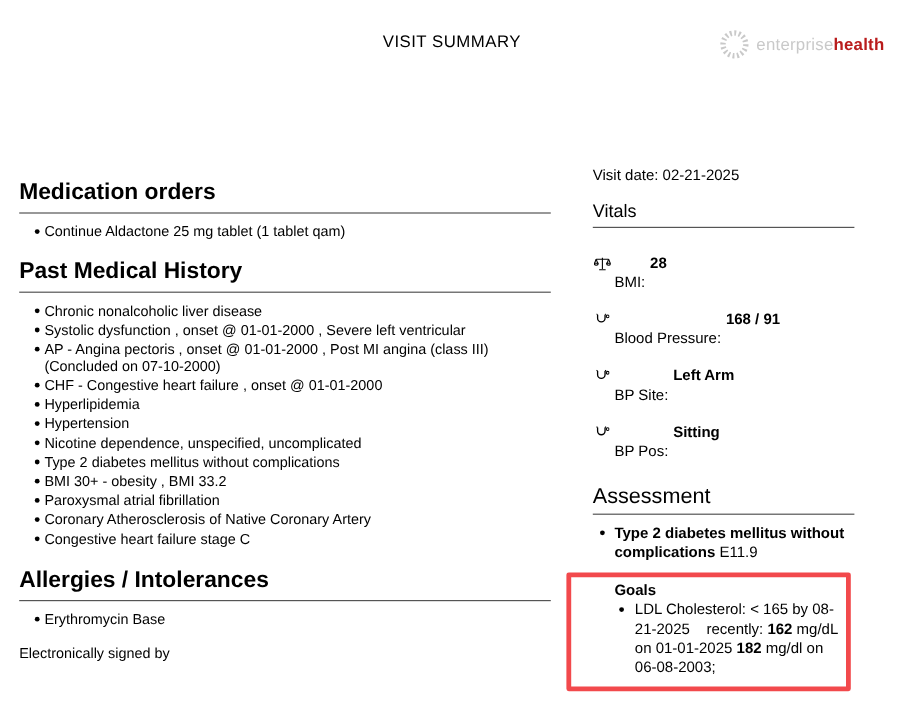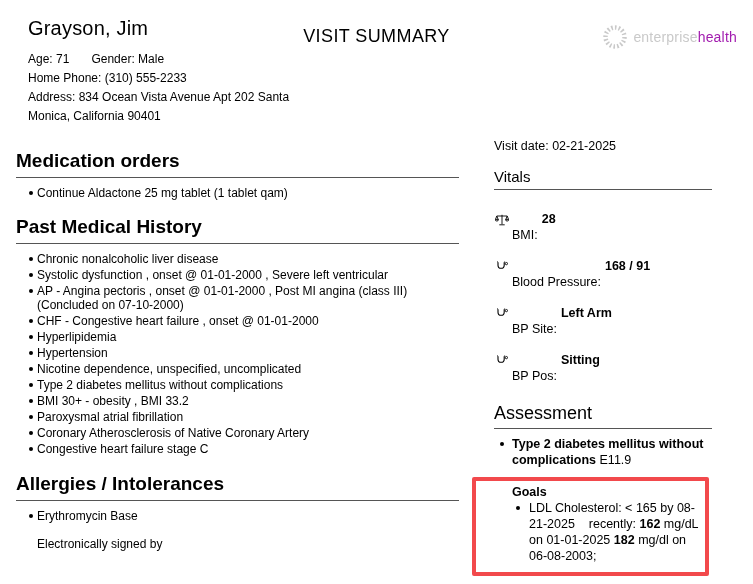--- a/index.html
+++ b/index.html
@@ -12,26 +12,26 @@
 
   
   .patient-header{position:absolute;left:28px;top:17px;width:300px;}
   .patient-name{font-size:20px;font-weight:400;margin:0 0 10px 0;letter-spacing:0.2px;}
   .pinfo{font-size:12px;line-height:19px;}
   .pinfo .gender{margin-left:22px;}
   .address{width:272px;}
 
   .doc-title{
     position:absolute;left:0;top:26px;width:100%;text-align:center;
-    font-size:18px;letter-spacing:0.4px;
+    font-size:14px;letter-spacing:0.4px;
   }
 
   .logo{position:absolute;right:16px;top:24px;display:flex;align-items:center;gap:5px;}
   .logo-text{font-size:14px;color:#c9c9c9;letter-spacing:0.2px;}
-  .logo-text .bold{font-weight:400;color:#a21caf;}
+  .logo-text .bold{font-weight:700;color:#b91c1c;}
 
   
   h2.section-h{
     font-size:19px;font-weight:700;margin:0;
     padding-bottom:5px;border-bottom:1px solid #555;
   }
   ul.blist{list-style:none;margin:8px 0 0 0;padding:0;}
   ul.blist li{
     position:relative;padding-left:21px;font-size:12px;line-height:14px;
     margin-bottom:2px;
@@ -39,21 +39,21 @@
   ul.blist li::before{
     content:"";position:absolute;left:13px;top:5px;width:4px;height:4px;
     border-radius:50%;background:#000;
   }
 
   
   .left-col{position:absolute;left:16px;top:150px;width:443px;}
   .sec-med{margin-bottom:0;}
   .sec-pmh{margin-top:16px;}
   .sec-allergy{margin-top:17px;}
-  .signed{font-size:12px;margin-top:14px;margin-left:21px;}
+  .signed{font-size:12px;margin-top:14px;}
 
   
   .right-col{position:absolute;left:494px;top:139px;width:218px;}
   .visit-date{font-size:12.5px;}
   h3.rsec-h{
     font-weight:400;margin:0;padding-bottom:4px;border-bottom:1px solid #555;
   }
   .vitals-h{font-size:15px;margin-top:15px !important;}
   .assess-h{font-size:18px;margin-top:19px !important;}
   .vitals-list{margin-top:6px;}
@@ -81,28 +81,20 @@
   .goals-box ul.rlist li{padding-left:17px;font-size:12.5px;line-height:16px;}
   .goals-box ul.rlist li::before{left:4px;}
 
   svg.ic{display:block;}
 </style>
 </head>
 <body>
 
 <div class="page">
 
-  <div class="patient-header">
-    <h1 class="patient-name">Grayson, Jim</h1>
-    <div class="pinfo">
-      <div><span>Age: 71</span><span class="gender">Gender: Male</span></div>
-      <div>Home Phone: (310) 555-2233</div>
-      <div class="address">Address: 834 Ocean Vista Avenue Apt 202 Santa Monica, California 90401</div>
-    </div>
-  </div>
 
   <div class="doc-title">VISIT SUMMARY</div>
 
   <div class="logo">
     <span>
       <svg class="ic" width="26" height="26" viewBox="0 0 26 26">
         <circle cx="13" cy="13" r="9.5" fill="none" stroke="#c9c9c9" stroke-width="4.5" stroke-dasharray="1.6 2.1"></circle>
       </svg>
     </span>
     <span class="logo-text"><span>enterprise</span><span class="bold">health</span></span>

